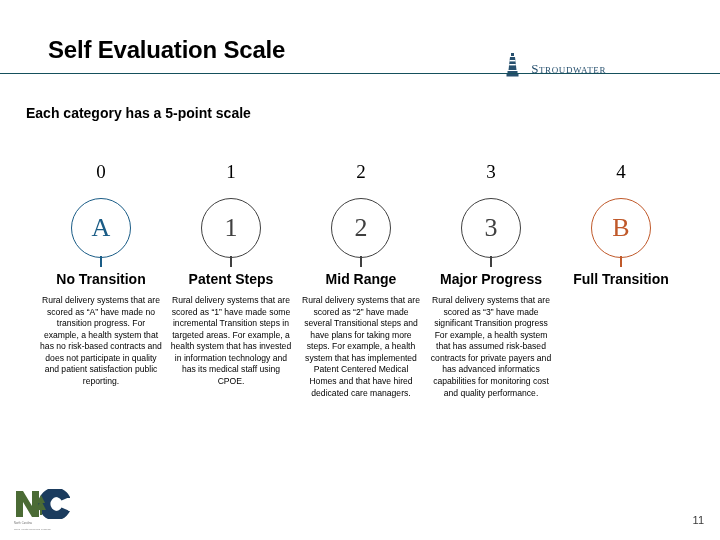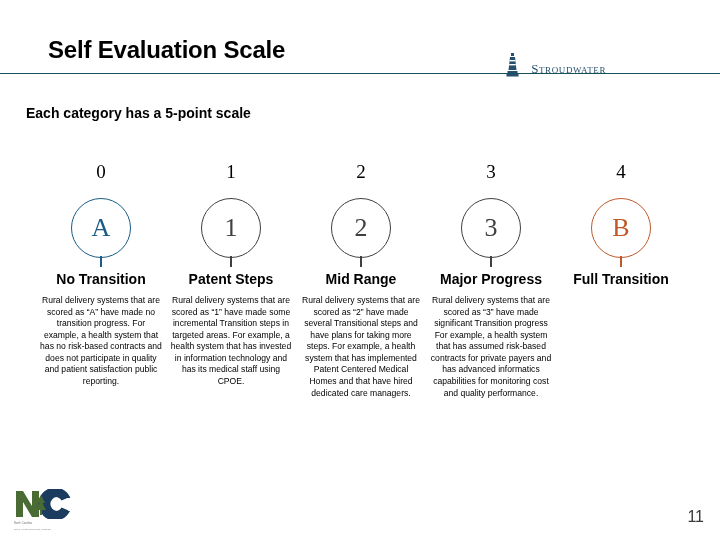--- a/index.html
+++ b/index.html
@@ -179,21 +179,21 @@
     width: 74px;
   }
   .nc-sub-2 {
     font-size: 2.4px;
     color: #7b7b7b;
   }
   .page-number {
     position: absolute;
     right: 16px;
     bottom: 14px;
-    font-size: 16px;
+    font-size: 11px;
     color: #3a3a3a;
   }
 </style>
 </head>
 <body>
 
 <div class="slide-header">
   <div class="slide-title">Self Evaluation Scale</div>
 
   <div class="header-rule"></div>

